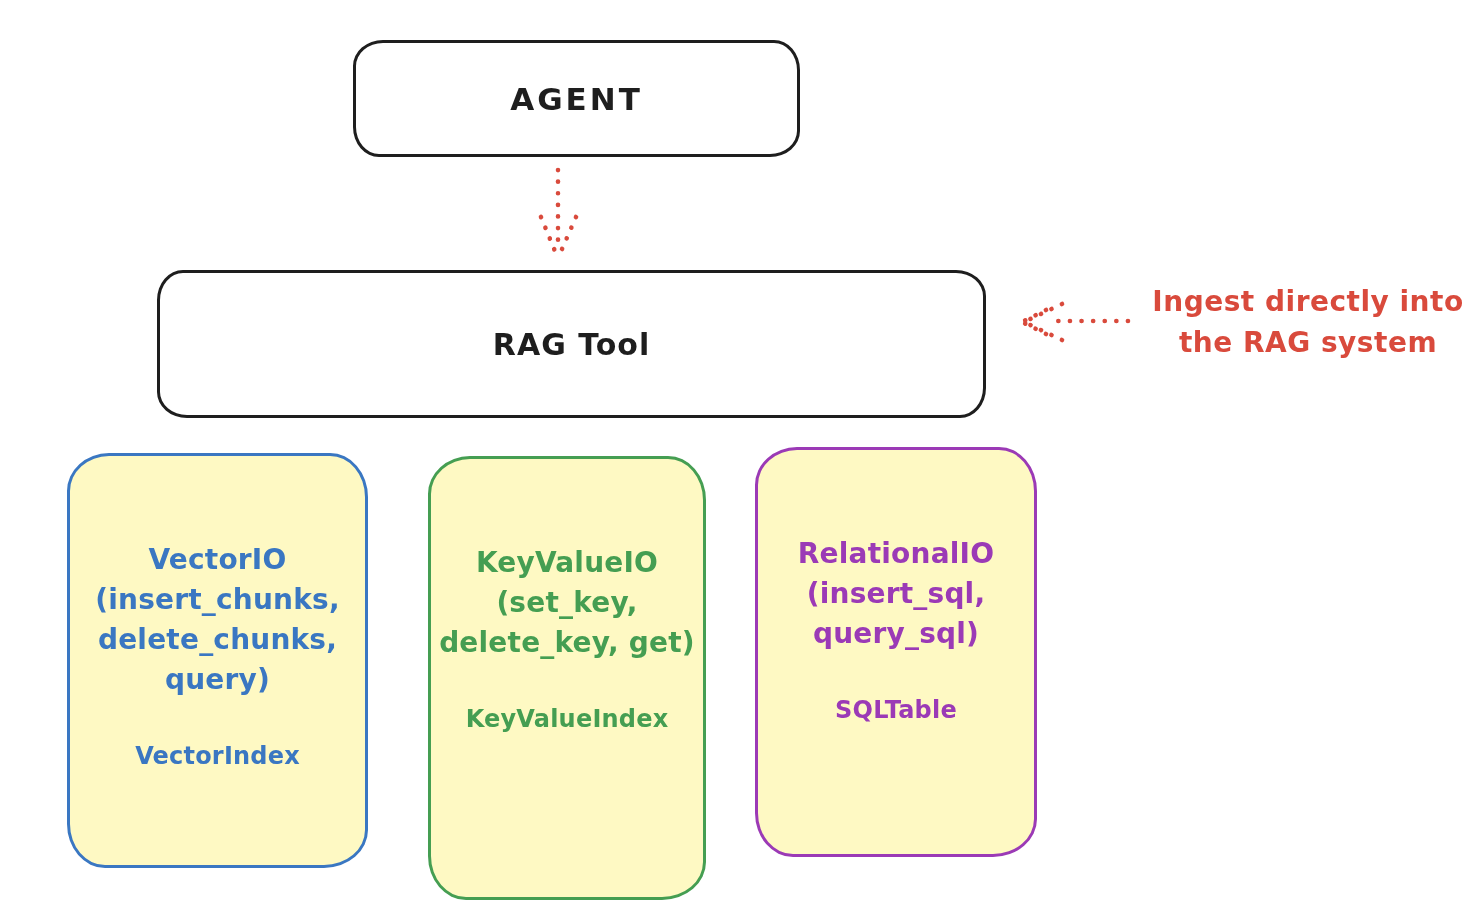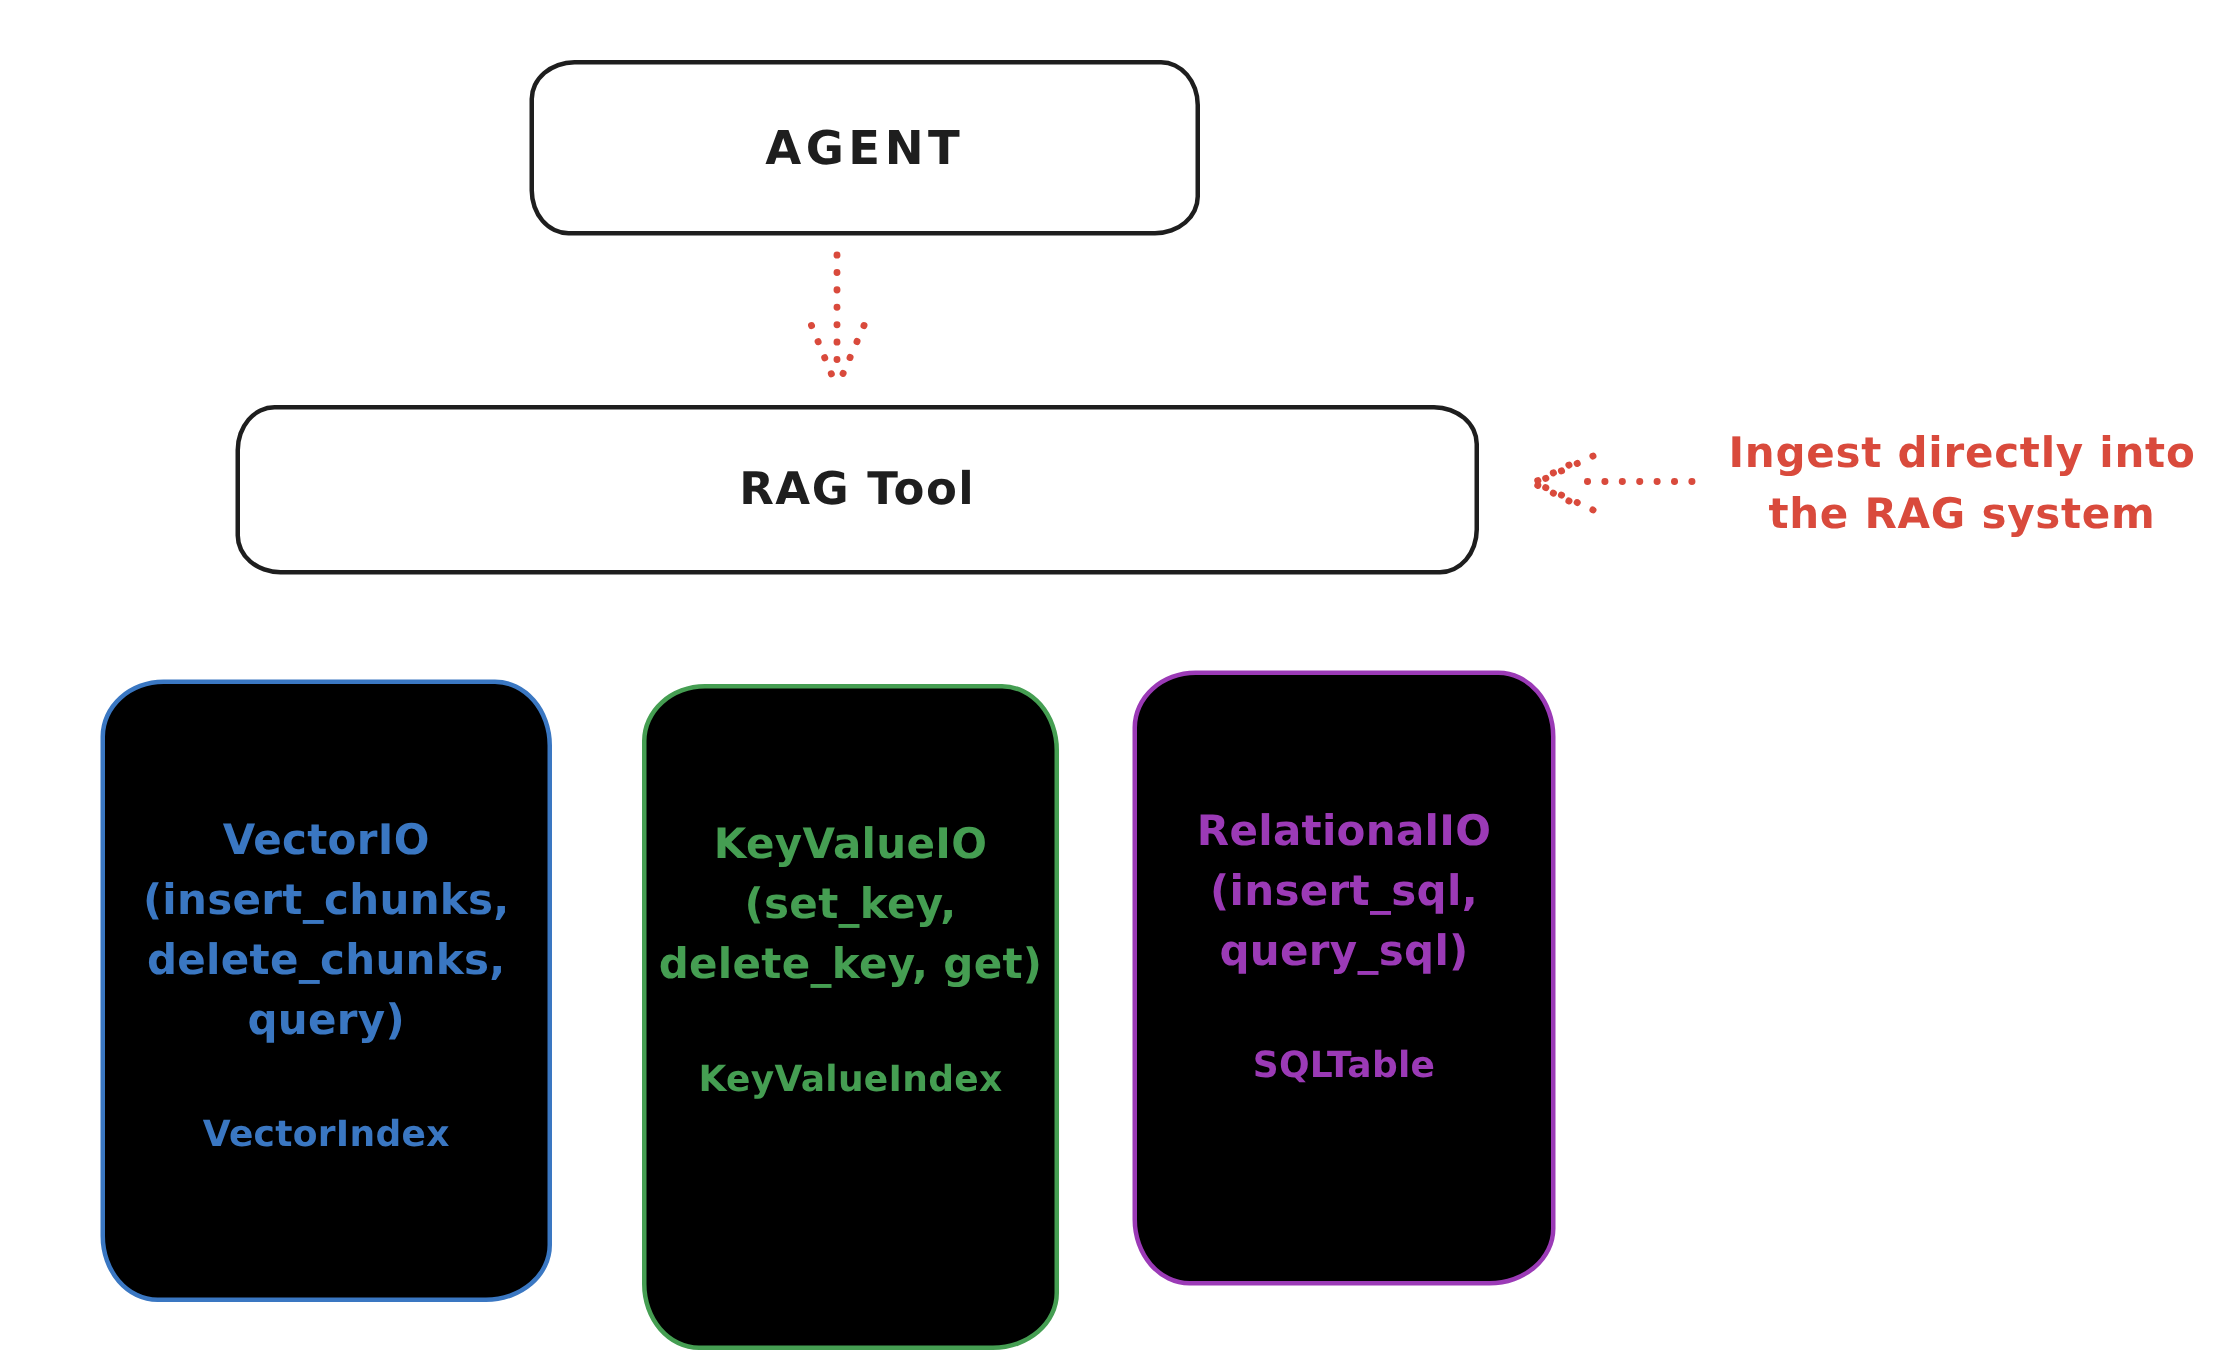--- a/index.html
+++ b/index.html
@@ -45,21 +45,21 @@
     width: 447px; height: 117px;
     border-radius: 30px 26px 30px 26px / 26px 30px 26px 30px;
   }
   .node-agent .node-label {
     font-size: 31px;
     font-weight: 700;
     letter-spacing: 3px;
   }
   .node-rag {
     left: 157px; top: 270px;
-    width: 829px; height: 113px;
+    width: 829px; height: 148px;
     border-radius: 26px 30px 26px 30px / 30px 26px 30px 26px;
   }
   .node-rag .node-label {
     font-size: 30px;
     font-weight: 600;
     letter-spacing: 1px;
   }
   .annotation {
     position: absolute;
     left: 1133px; top: 281px;
@@ -70,21 +70,21 @@
     font-weight: 700;
     text-align: center;
     white-space: pre-line;
     letter-spacing: 0.5px;
   }
   .card {
     position: absolute;
     display: flex;
     flex-direction: column;
     align-items: center;
-    background: #000000;
+    background: #fef9c3;
     border-width: 3px;
     border-style: solid;
     box-sizing: border-box;
     padding-top: 84px;
     border-radius: 42px 38px 44px 38px / 38px 44px 38px 44px;
     text-align: center;
   }
   .card .io-label {
     font-size: 28px;
     line-height: 40px;

